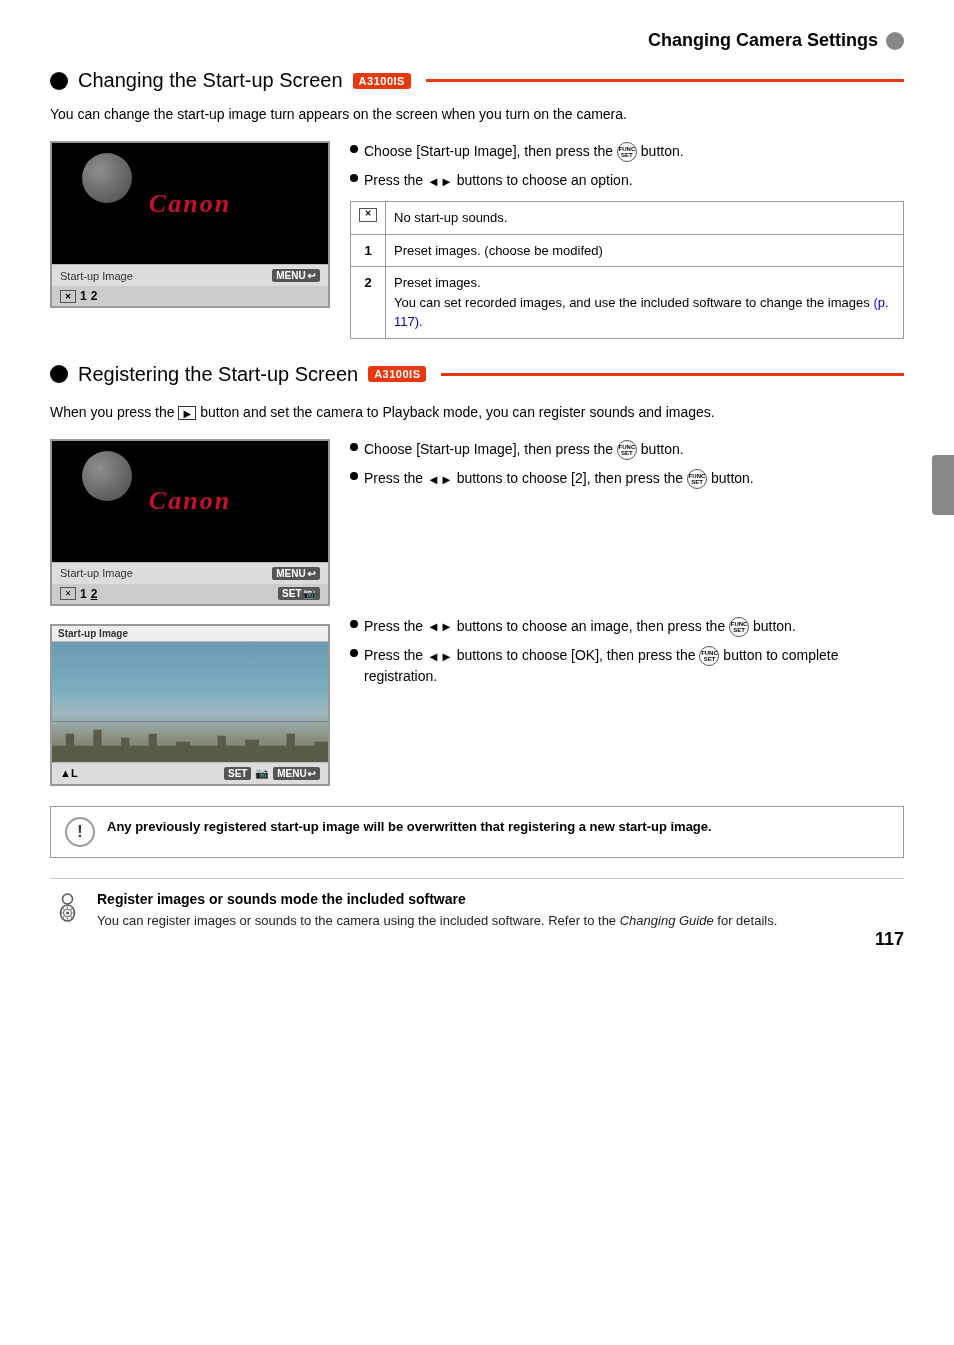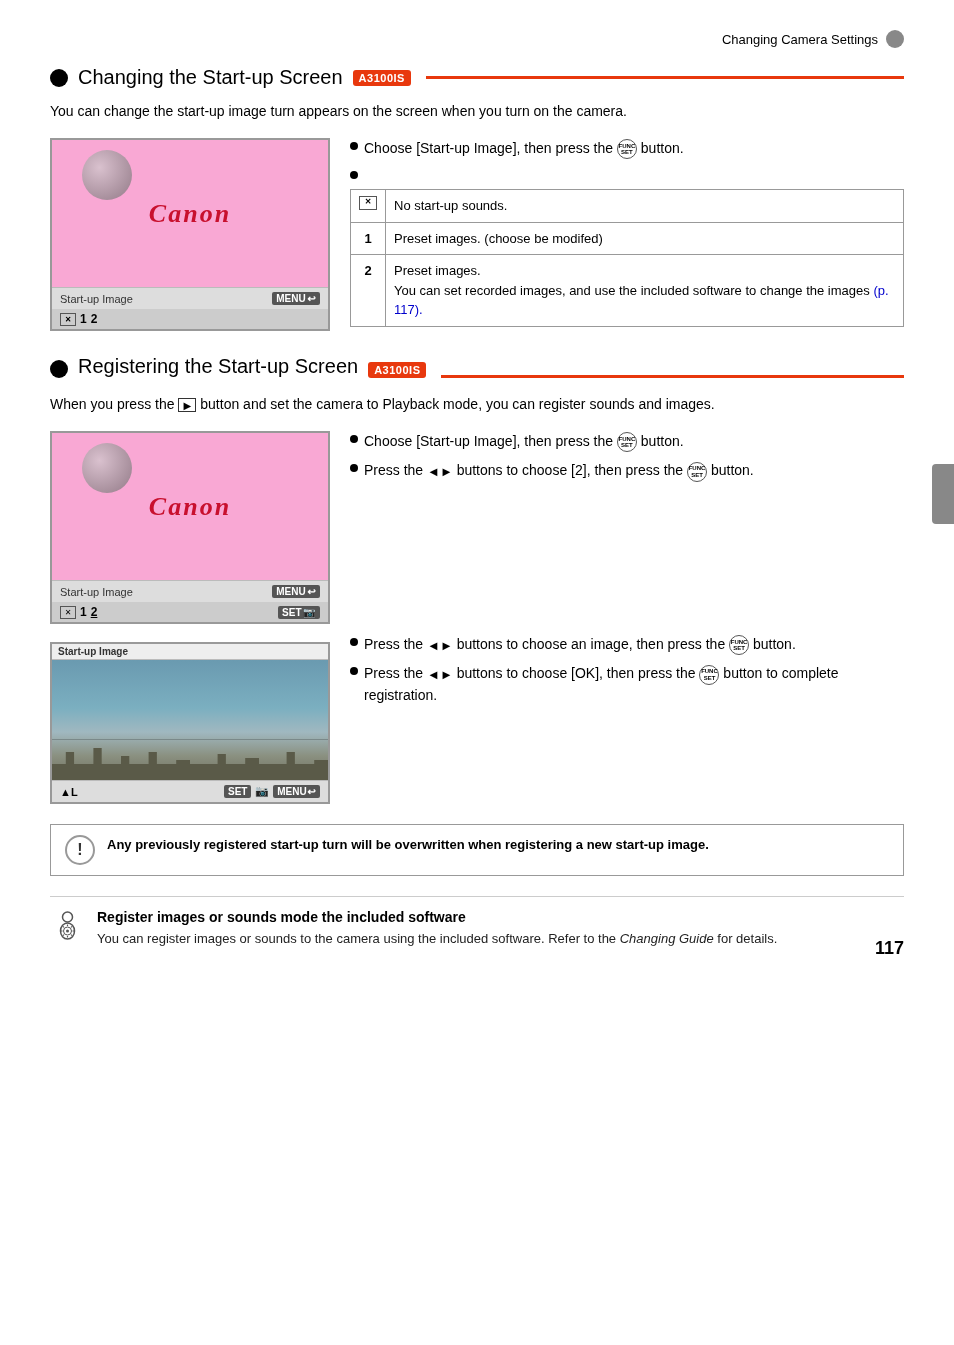--- a/index.html
+++ b/index.html
@@ -91,22 +91,22 @@
     }
 
     
     .camera-screen {
       border: 2px solid #999;
       background: #fff;
       width: 280px;
       overflow: hidden;
     }
     .camera-screen-inner {
-      background: #f9a8d4;
-      height: 147px;
+      background: #000000;
+      height: 121px;
       display: flex;
       align-items: center;
       justify-content: center;
       position: relative;
     }
     .canon-logo {
       font-size: 26px;
       font-style: italic;
       font-weight: bold;
       color: #c8102e;
@@ -245,21 +245,20 @@
       left: 50%;
       transform: translate(-50%, -50%);
     }
     .link-text {
       color: #0000cc;
     }
 
     
     .section-separator {
       margin: 24px 0 16px 0;
-      align-items: flex-end;
     }
 
     
     .two-col-second {
       display: flex;
       gap: 20px;
       margin-bottom: 10px;
     }
     .left-col-second {
       flex-shrink: 0;
@@ -395,21 +394,21 @@
       line-height: 1.5;
       color: #222;
     }
     .tip-content .tip-body em {
       font-style: italic;
     }
 
     
     .page-number {
       position: absolute;
-      bottom: 30px;
+      bottom: 20px;
       right: 50px;
       font-size: 18px;
       font-weight: bold;
     }
 
     
     .side-tab {
       position: absolute;
       right: 0;
       top: 50%;
@@ -419,21 +418,21 @@
       background: #888;
       border-radius: 4px 0 0 4px;
     }
   </style>
 </head>
 <body>
 
 <div class="page">
 
   <div class="header-right">
-    <span style="font-weight:normal;font-size:13px;">Changing Camera Settings</span>
+    <span style="font-weight:bold;font-size:18px;">Changing Camera Settings</span>
     <span class="header-dot"></span>
   </div>
 
   <div class="section-title">
     <span class="section-title-dot"></span>
     <span class="section-title-text">Changing the Start-up Screen</span>
     <span class="badge">A3100IS</span>
     <span class="section-line"></span>
   </div>
 
@@ -464,20 +463,21 @@
       <ul class="bullet-list">
         <li>
           <span class="bullet-circle"></span>
           <span>Choose [Start-up Image], then press the <span class="func-btn func-btn-small" style="display:inline-flex;flex-direction:column;line-height:1.1;font-size:6px;width:20px;height:20px;border-radius:50%;border:1.5px solid #555;align-items:center;justify-content:center;vertical-align:middle;">
                 <span>FUNC</span>
                 <span>SET</span>
               </span> button.</span>
         </li>
         <li>
           <span class="bullet-circle"></span>
+          <span>Press the <span class="lr-arrows">◄►</span> buttons to choose an option.</span>
         </li>
       </ul>
 
       <table class="option-table">
         <tbody>
             <tr>
           <td>
             <span style="display:inline-flex;align-items:center;justify-content:center;width:18px;height:14px;border:1px solid #555;font-size:9px;position:relative;">
               <span style="position:absolute;font-size:8px;top:50%;left:50%;transform:translate(-50%,-55%);">✕</span>
             </span>
@@ -588,21 +588,21 @@
                 <span>FUNC</span>
                 <span>SET</span>
               </span> button to complete registration.</span>
         </li>
       </ul>
     </div>
   </div>
 
   <div class="note-box">
     <div class="note-icon">!</div>
-    <p class="note-text">Any previously registered start-up turn will be overwritten when registering a new start-up image.</p>
+    <p class="note-text">Any previously registered start-up image will be overwritten that registering a new start-up image.</p>
   </div>
 
   <div class="tip-box">
     <div class="tip-icon">
       <svg viewBox="0 0 35 35">
 
         <circle cx="17.5" cy="8" r="5" fill="none" stroke="#555" stroke-width="1.5"></circle>
 
         <ellipse cx="17.5" cy="22" rx="7" ry="8" fill="none" stroke="#555" stroke-width="1.5"></ellipse>
 

